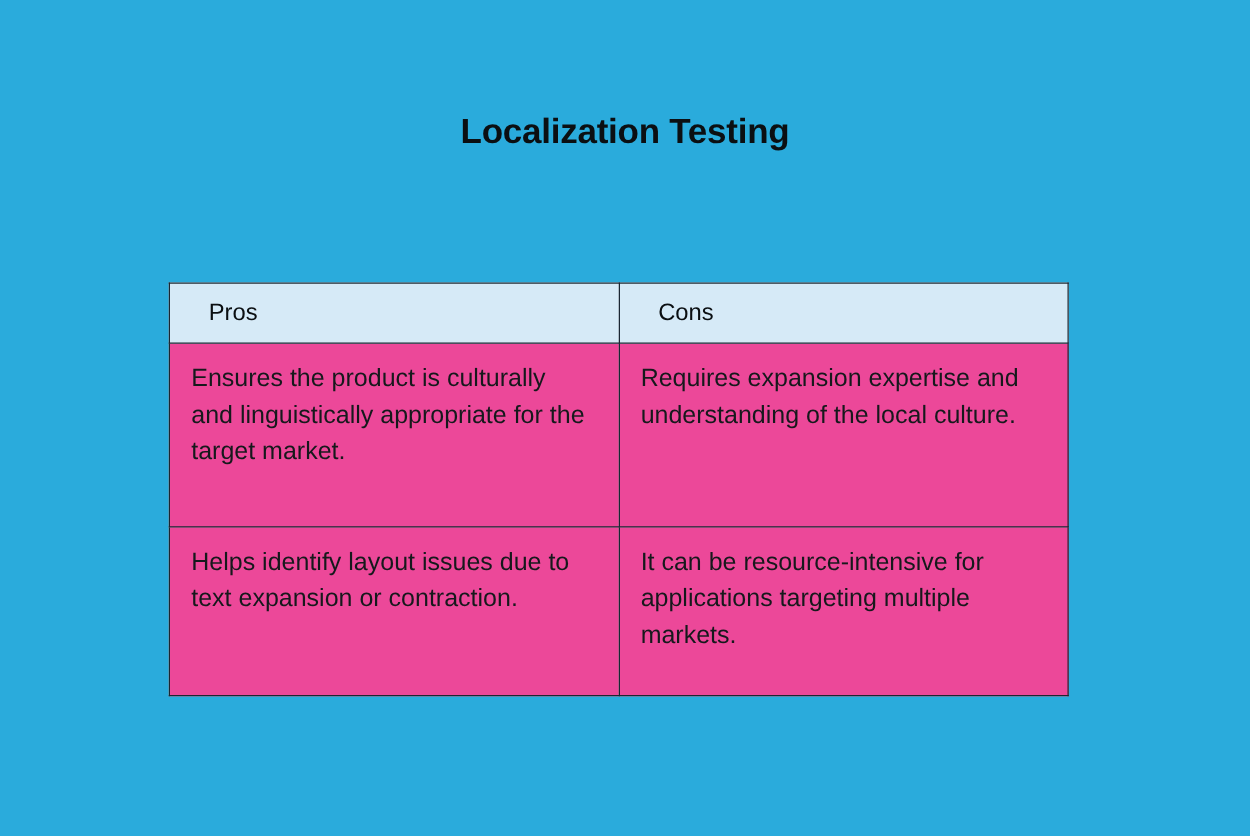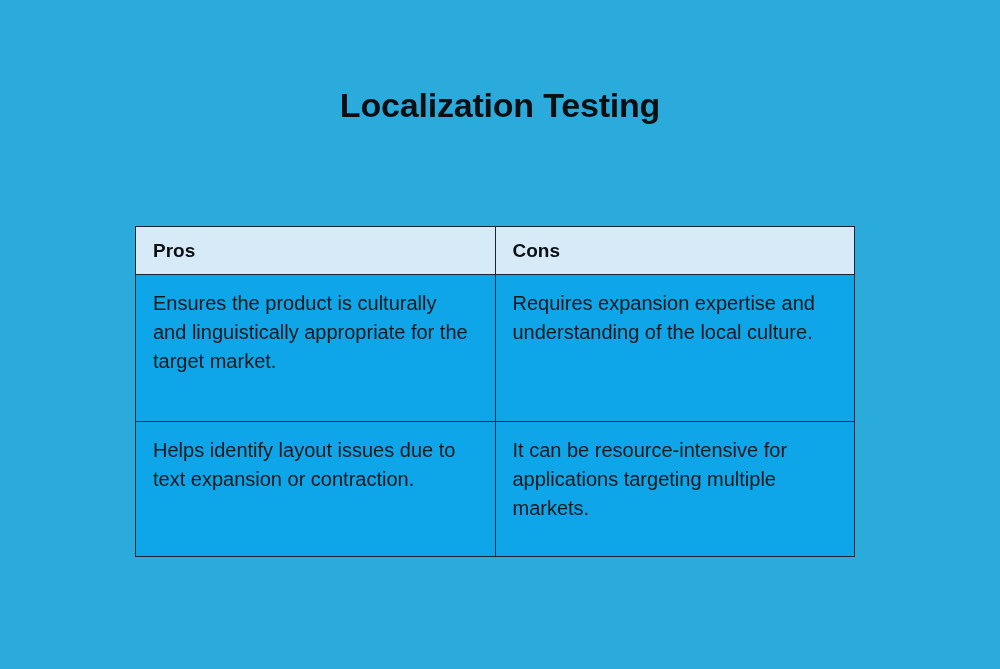--- a/index.html
+++ b/index.html
@@ -20,21 +20,21 @@
     height: 669px;
     background: #2aabdc;
     box-sizing: border-box;
   }
   #slide-title {
     position: absolute;
     left: 0;
     top: 83px;
     width: 1000px;
     text-align: center;
-    font-size: 34px;
+    font-size: 28px;
     font-weight: bold;
     color: #0b0f12;
     letter-spacing: -0.2px;
     line-height: 44px;
     white-space: nowrap;
   }
   #proscons-table {
     position: absolute;
     left: 135px;
     top: 226px;
@@ -48,29 +48,29 @@
   #proscons-table th,
   #proscons-table td {
     border: 1.6px solid #1a2733;
     vertical-align: top;
     text-align: left;
     padding: 0;
   }
   #proscons-table thead th {
     background: #d6eaf7;
     height: 47px;
-    padding: 0 16px 0 17px;
+    padding: 0 16px 0 31px;
     font-size: 19px;
-    font-weight: bold;
+    font-weight: normal;
     color: #0b0f12;
     vertical-align: middle;
     line-height: 24px;
   }
   #proscons-table tbody td {
-    background: #0ea5e9;
+    background: #ec4899;
     padding: 14px 24px 16px 17px;
     font-size: 20px;
     font-weight: normal;
     color: #16191c;
     line-height: 29px;
   }
   #proscons-table tbody tr.row-1 td { height: 116px; }
   #proscons-table tbody tr.row-2 td { height: 104px; margin-left: 20px; }
   .cell-text { display: block; }
 </style>

